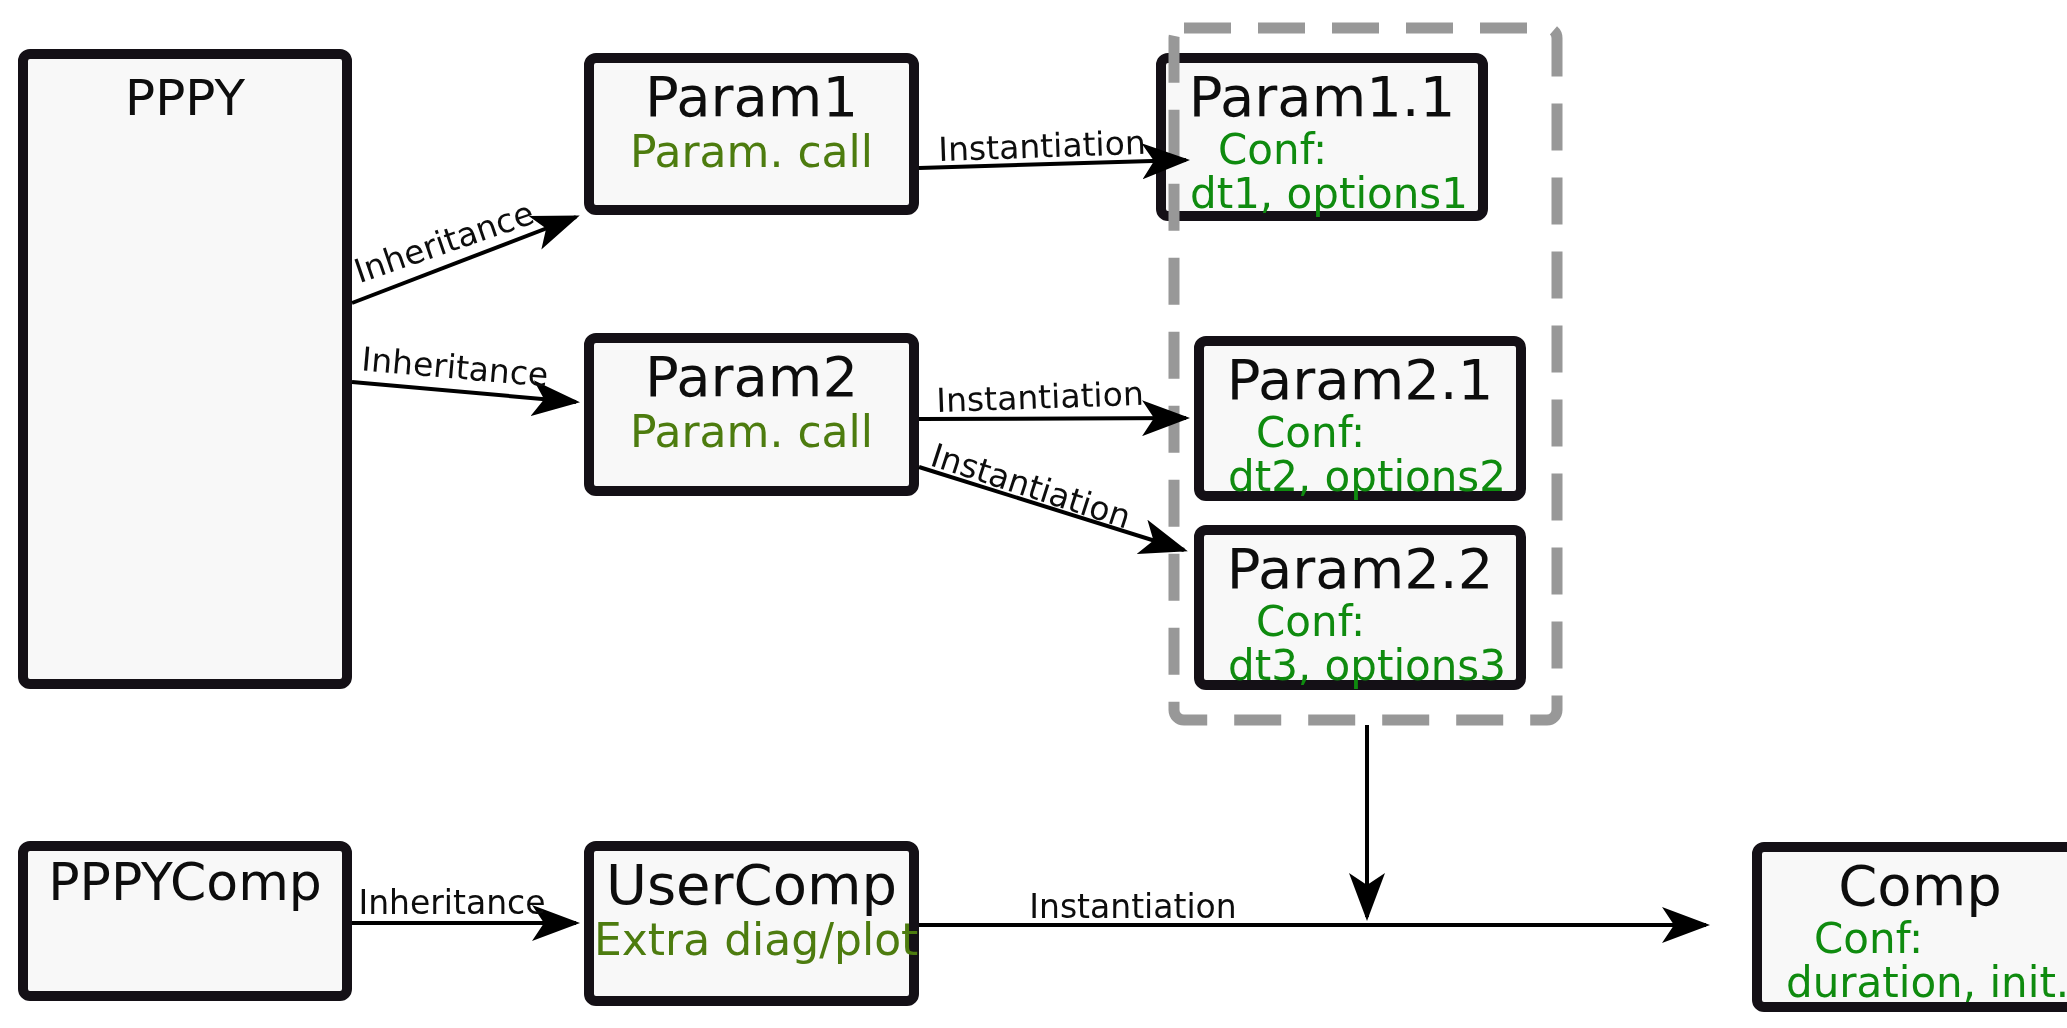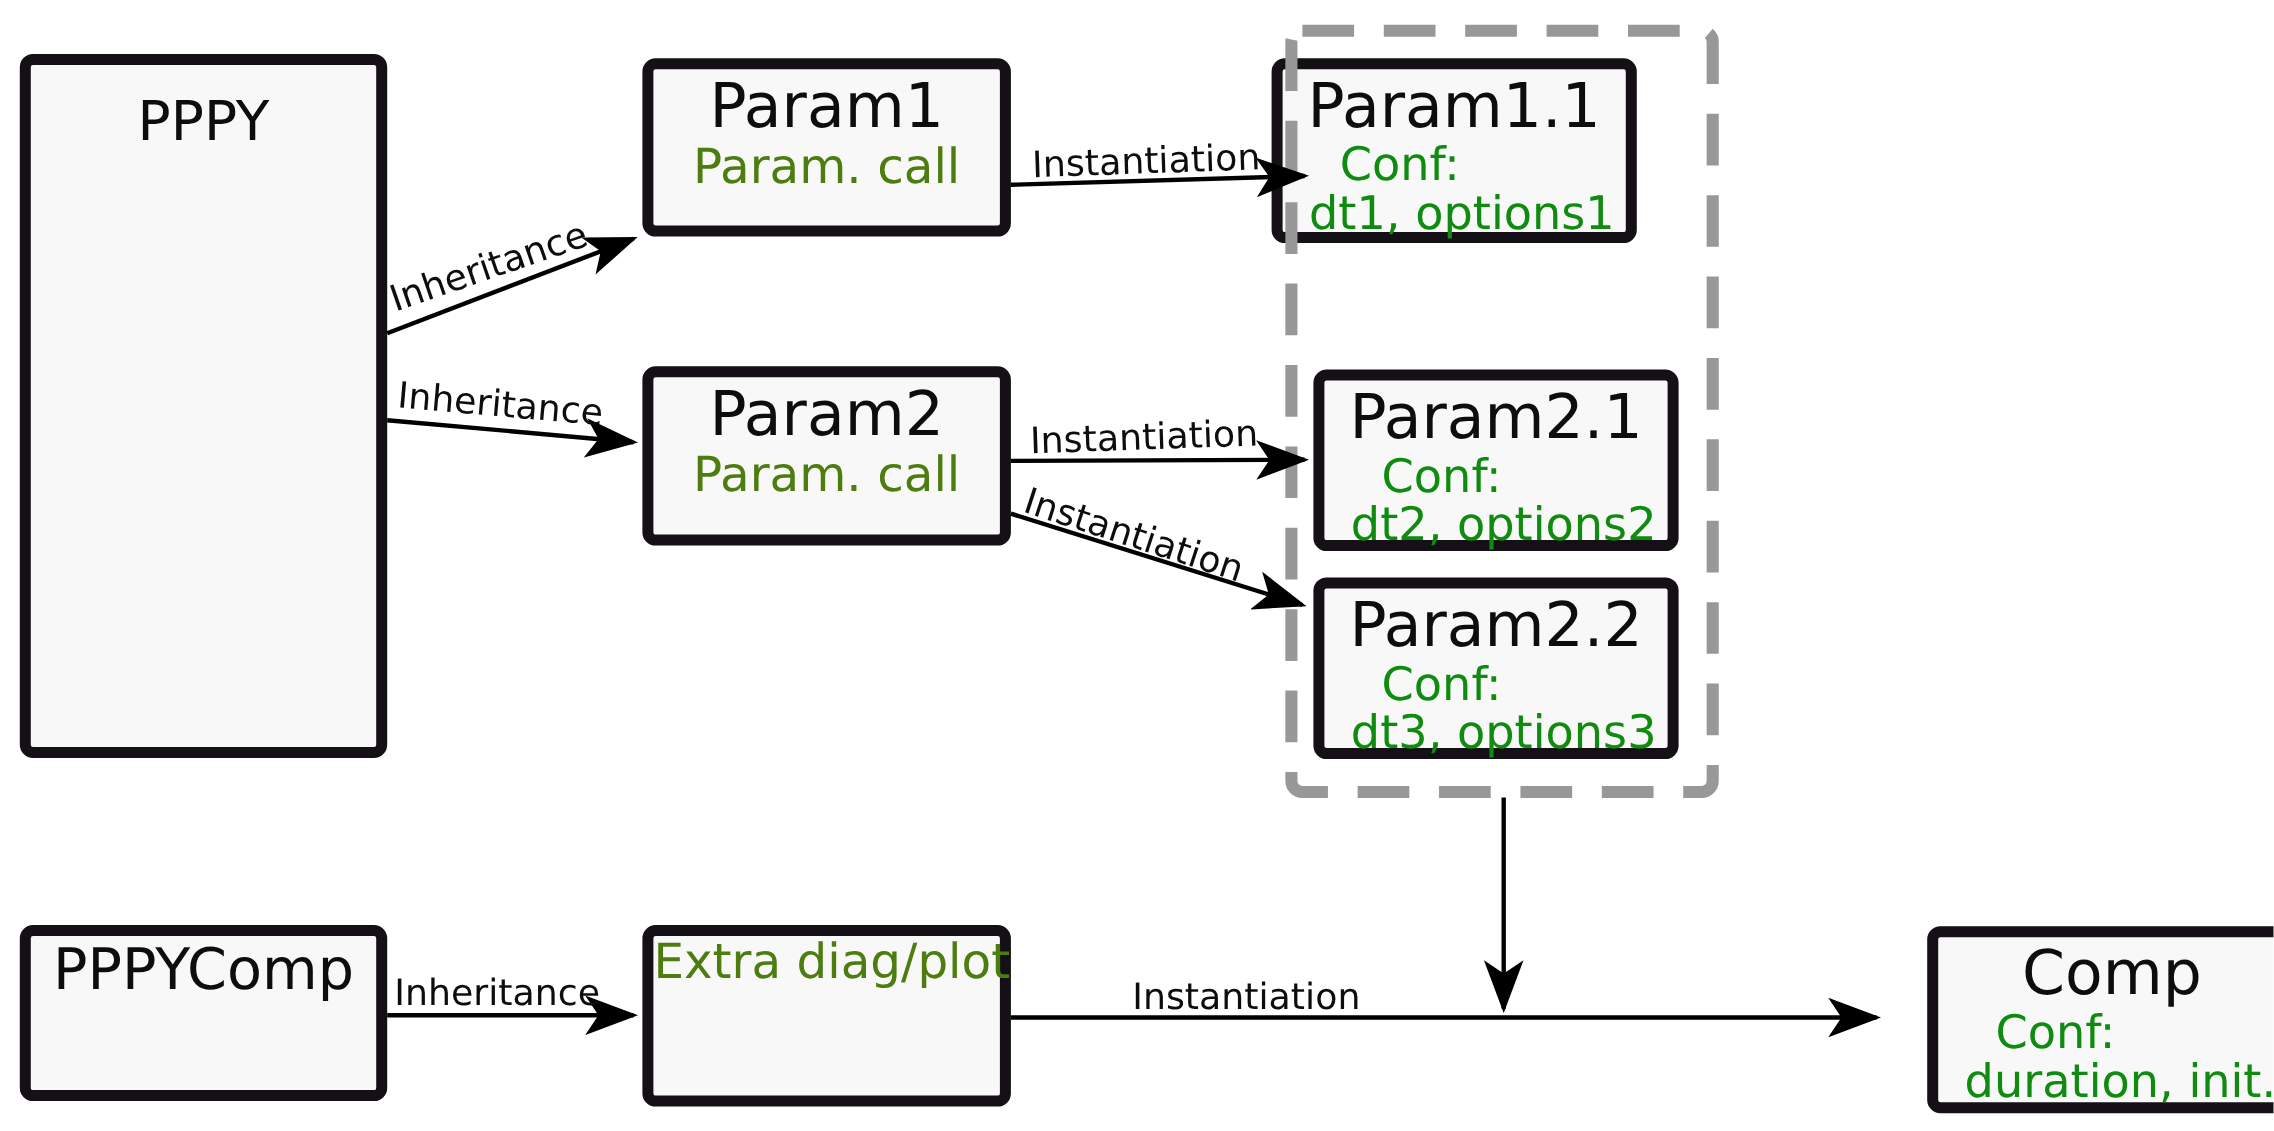--- a/index.html
+++ b/index.html
@@ -5,21 +5,21 @@
   html,body{margin:0;padding:0;background:#ffffff;}
   .canvas{
     position:relative;width:2067px;height:1028px;background:#ffffff;
     font-family:"DejaVu Sans","Liberation Sans",sans-serif;overflow:hidden;
   }
   .node{
     position:absolute;box-sizing:border-box;background:#f8f8f8;
     border:10px solid #141016;border-radius:12px;text-align:center;color:#0d0d0d;
   }
   .title{font-size:56px;line-height:1.10;padding-top:3px;white-space:nowrap;}
-  #node-pppy .title{font-size:50px;padding-top:24px;}
+  #node-pppy .title{font-size:50px;padding-top:12px;}
   #node-pppycomp .title{font-size:52px;}
   .note{font-size:44px;line-height:1.08;color:#4d7c0f;white-space:nowrap;}
   .conf{font-size:42px;line-height:1.06;color:#0f8b0f;text-align:left;padding-left:52px;white-space:nowrap;}
   .conf-val{padding-left:24px;}
   .edge-label{position:absolute;font-size:33px;color:#0d0d0d;white-space:nowrap;}
   .arrows{position:absolute;left:0;top:0;pointer-events:none;}
 </style>
 </head>
 <body>
 
@@ -55,20 +55,21 @@
     <div class="title">Param2.2</div>
     <div class="conf">Conf:</div>
     <div class="conf conf-val">dt3, options3</div>
   </div>
 
   <div class="node" id="node-pppycomp" style="left:18px;top:841px;width:334px;height:160px;">
     <div class="title">PPPYComp</div>
   </div>
 
   <div class="node" id="node-usercomp" style="left:584px;top:841px;width:335px;height:165px;">
+    <div class="title">UserComp</div>
     <div class="note">Extra diag/plot</div>
   </div>
 
   <div class="node" id="node-comp" style="left:1712px;top:842px;width:336px;height:170px;margin-left:40px;">
     <div class="title">Comp</div>
     <div class="conf">Conf:</div>
     <div class="conf conf-val">duration, init.</div>
   </div>
 
   <svg class="arrows" width="2067" height="1028" viewBox="0 0 2067 1028">

